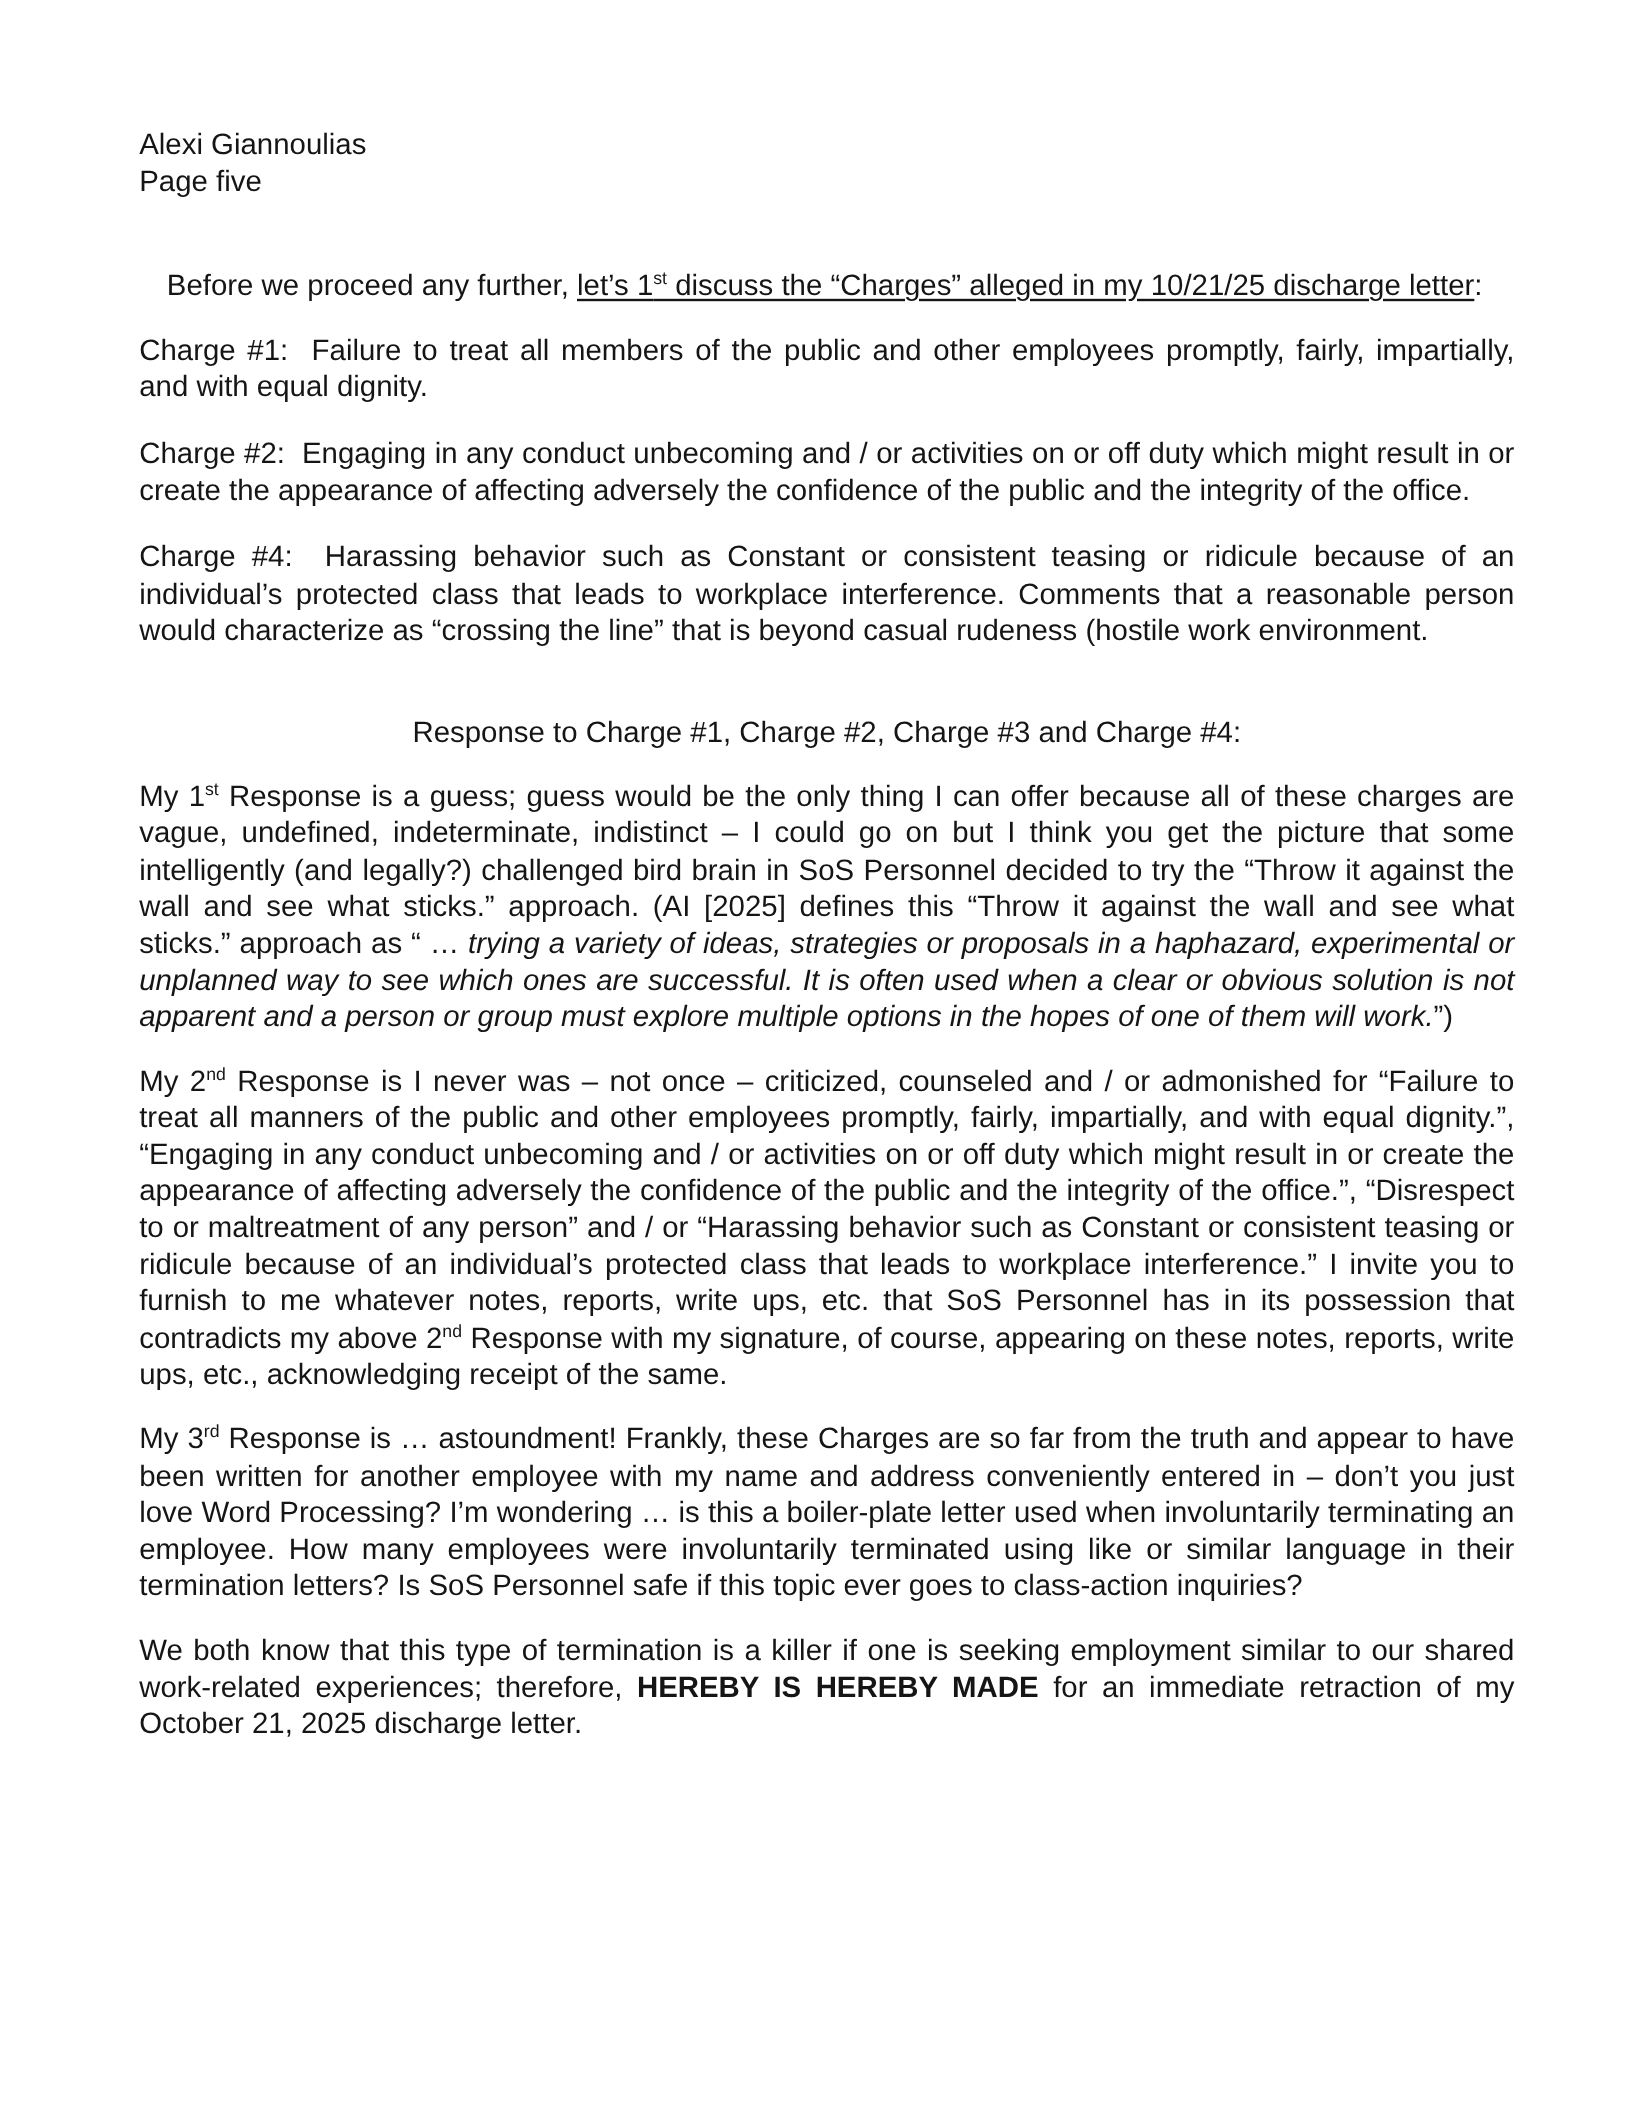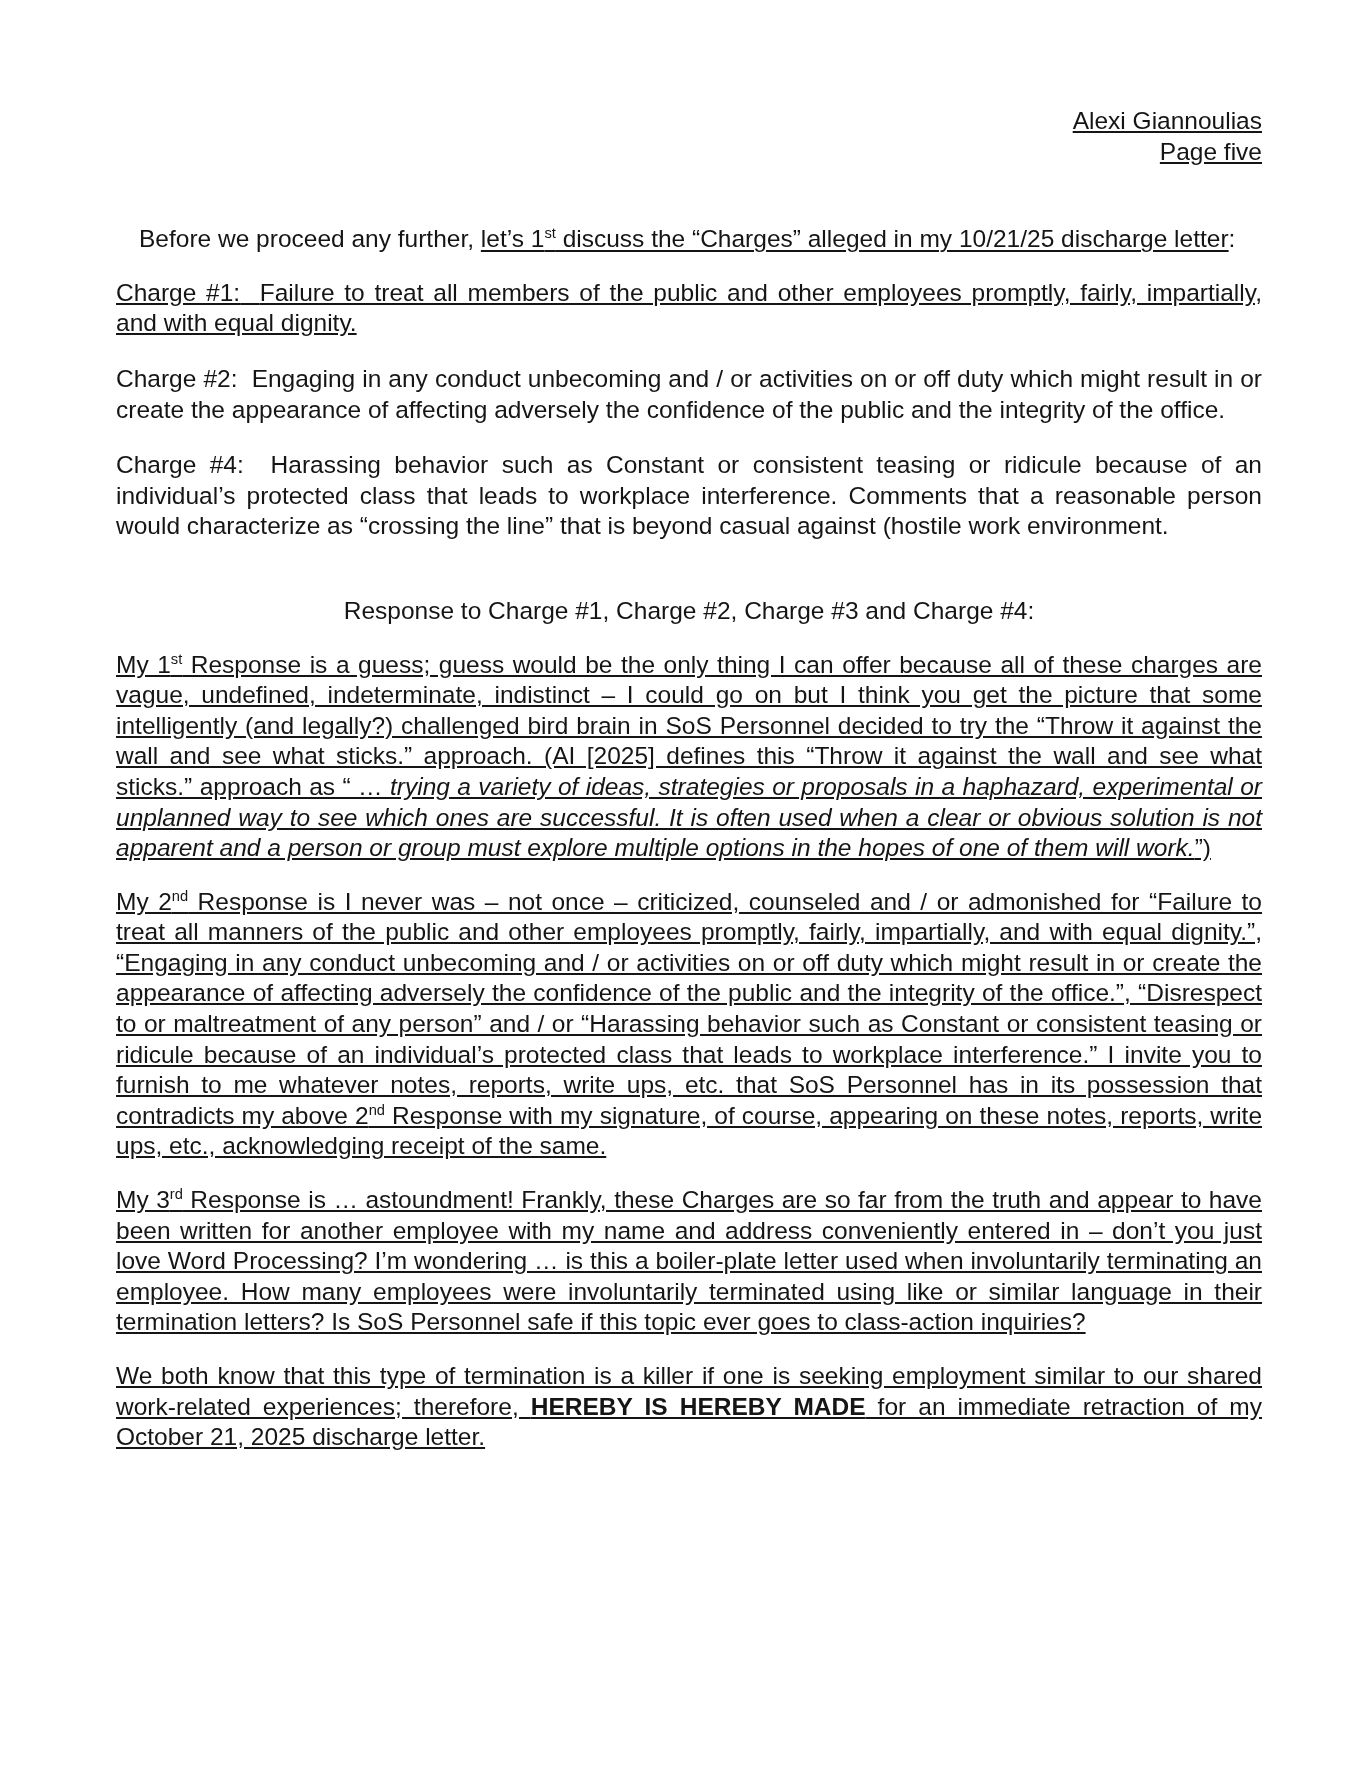--- a/index.html
+++ b/index.html
@@ -3,50 +3,50 @@
 <meta charset="utf-8">
 <style>
   html, body { margin: 0; padding: 0; background: #ffffff; }
   body { width: 1366px; height: 1768px; overflow: hidden; position: relative; }
   .page {
     position: absolute; left: 116px; top: 106px; width: 1146px;
     font-family: "Liberation Sans", "DejaVu Sans", sans-serif;
     font-size: 24.5px; line-height: 30.6px; color: #151515;
     text-align: justify;
   }
-  .header-line { display: block; text-align: right; text-decoration: underline; }
+  .header-line { display: block; text-align: left; }
   .p { margin: 0; }
   sup { font-size: 0.6em; line-height: 0; vertical-align: super; }
   .u { text-decoration: underline; text-decoration-thickness: 2px; text-underline-offset: 3px; }
   .it { font-style: italic; margin-top: 23px; }
   .b { font-weight: bold; }
   .gap-intro { margin-top: 57px; margin-left: 23px; }
   .gap-sm { margin-top: 25px; }
-  .gap-md { margin-top: 23px; text-decoration: underline; }
+  .gap-md { margin-top: 23px; }
   .gap-lg { margin-top: 54px; }
   .left { text-align: center; }
 </style>
 </head>
 <body>
 
 <div class="page">
 
   <div>
     <span class="header-line">Alexi Giannoulias</span>
     <span class="header-line">Page five</span>
   </div>
 
   <p class="p gap-intro"><span>Before we proceed any further, </span><span class="u"><span>let’s 1</span><sup>st</sup><span> discuss the “Charges” alleged in my 10/21/25 discharge letter</span></span><span>:</span></p>
 
   <p class="p gap-md"><span>Charge #1:</span>&nbsp; <span>Failure to treat all members of the public and other employees promptly, fairly, impartially, and with equal dignity.</span></p>
 
   <p class="p gap-sm"><span>Charge #2:</span>&nbsp; <span>Engaging in any conduct unbecoming and / or activities on or off duty which might result in or create the appearance of affecting adversely the confidence of the public and the integrity of the office.</span></p>
 
 
-  <p class="p gap-sm"><span>Charge #4:</span>&nbsp; <span>Harassing behavior such as Constant or consistent teasing or ridicule because of an individual’s protected class that leads to workplace interference.   Comments that a reasonable person would characterize as “crossing the line” that is beyond casual against (hostile work environment.</span></p>
+  <p class="p gap-sm"><span>Charge #4:</span>&nbsp; <span>Harassing behavior such as Constant or consistent teasing or ridicule because of an individual’s protected class that leads to workplace interference.   Comments that a reasonable person would characterize as “crossing the line” that is beyond casual rudeness (hostile work environment.</span></p>
 
   <p class="p gap-lg left">Response to Charge #1, Charge #2, Charge #3 and Charge #4:</p>
 
   <p class="p gap-md"><span>My 1</span><sup>st</sup><span> Response is a guess; guess would be the only thing I can offer because all of these charges are vague, undefined, indeterminate, indistinct – I could go on but I think you get the picture that some intelligently (and legally?) challenged bird brain in SoS Personnel decided to try the “Throw it against the wall and see what sticks.” approach.    (AI [2025] defines this “Throw it against the wall and see what sticks.” approach as “ … </span><span class="it">trying a variety of ideas, strategies or proposals in a haphazard, experimental or unplanned way to see which ones are successful.   It is often used when a clear or obvious solution is not apparent and a person or group must explore multiple options in the hopes of one of them will work.</span><span>”)</span></p>
 
   <p class="p gap-md"><span>My 2</span><sup>nd</sup><span> Response is I never was – not once – criticized, counseled and / or admonished for “Failure to treat all manners of the public and other employees promptly, fairly, impartially, and with equal dignity.”, “Engaging in any conduct unbecoming and / or activities on or off duty which might result in or create the appearance of affecting adversely the confidence of the public and the integrity of the office.”, “Disrespect to or maltreatment of any person” and / or “Harassing behavior such as Constant or consistent teasing or ridicule because of an individual’s protected class that leads to workplace interference.”   I invite you to furnish to me whatever notes, reports, write ups, etc. that SoS Personnel has in its possession that contradicts my above 2</span><sup>nd</sup><span> Response with my signature, of course, appearing on these notes, reports, write ups, etc., acknowledging receipt of the same.</span></p>
 
   <p class="p gap-md"><span>My 3</span><sup>rd</sup><span> Response is … astoundment!   Frankly, these Charges are so far from the truth and appear to have been written for another employee with my name and address conveniently entered in – don’t you just love Word Processing?   I’m wondering … is this a boiler-plate letter used when involuntarily terminating an employee.   How many employees were involuntarily terminated using like or similar language in their termination letters?   Is SoS Personnel safe if this topic ever goes to class-action inquiries?</span></p>
 
   <p class="p gap-md"><span>We both know that this type of termination is a killer if one is seeking employment similar to our shared work-related experiences; therefore, </span><span class="b">HEREBY IS HEREBY MADE</span><span> for an immediate retraction of my October 21, 2025 discharge letter.</span></p>

